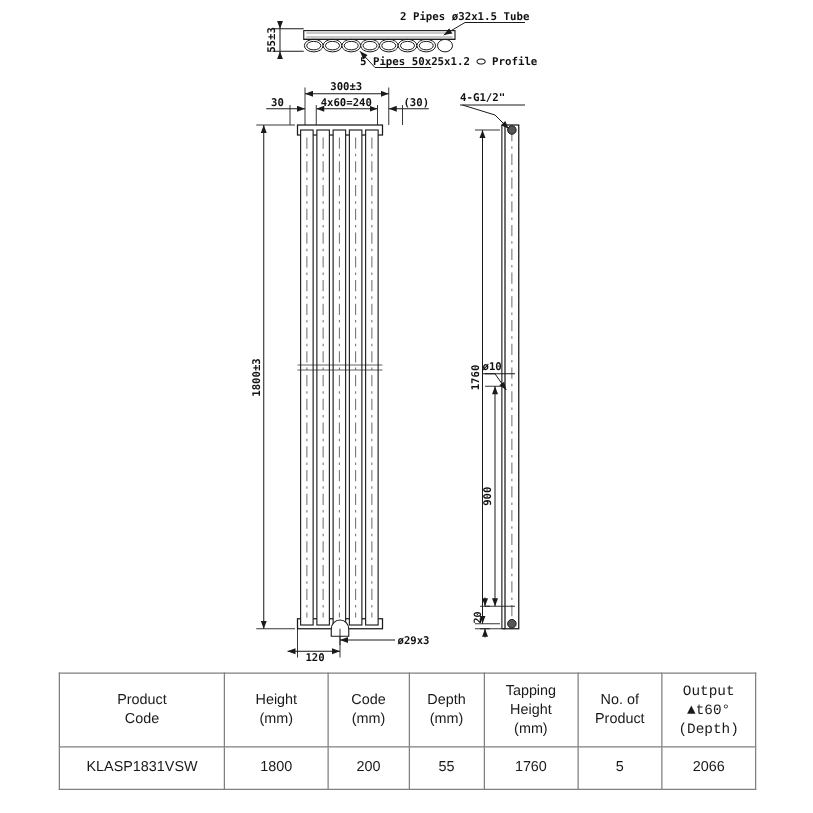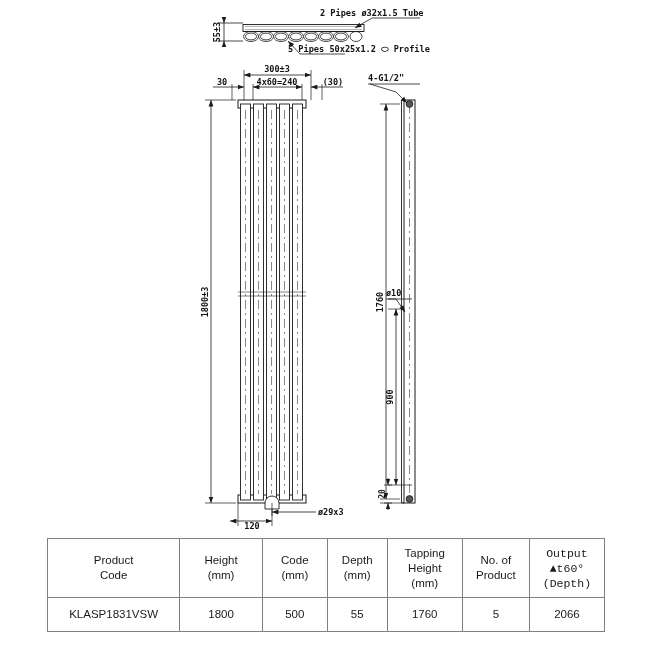--- a/index.html
+++ b/index.html
@@ -245,21 +245,21 @@
         <th class="c6">
           <span class="hl">Output</span>
           <span class="hl">▲t60° (Depth)</span>
         </th>
       </tr>
     </thead>
     <tbody>
       <tr>
         <td>KLASP1831VSW</td>
         <td>1800</td>
-        <td>500</td>
+        <td>200</td>
         <td>55</td>
         <td>1760</td>
         <td>5</td>
         <td>2066</td>
       </tr>
     </tbody>
   </table>
 
 </div>
 

